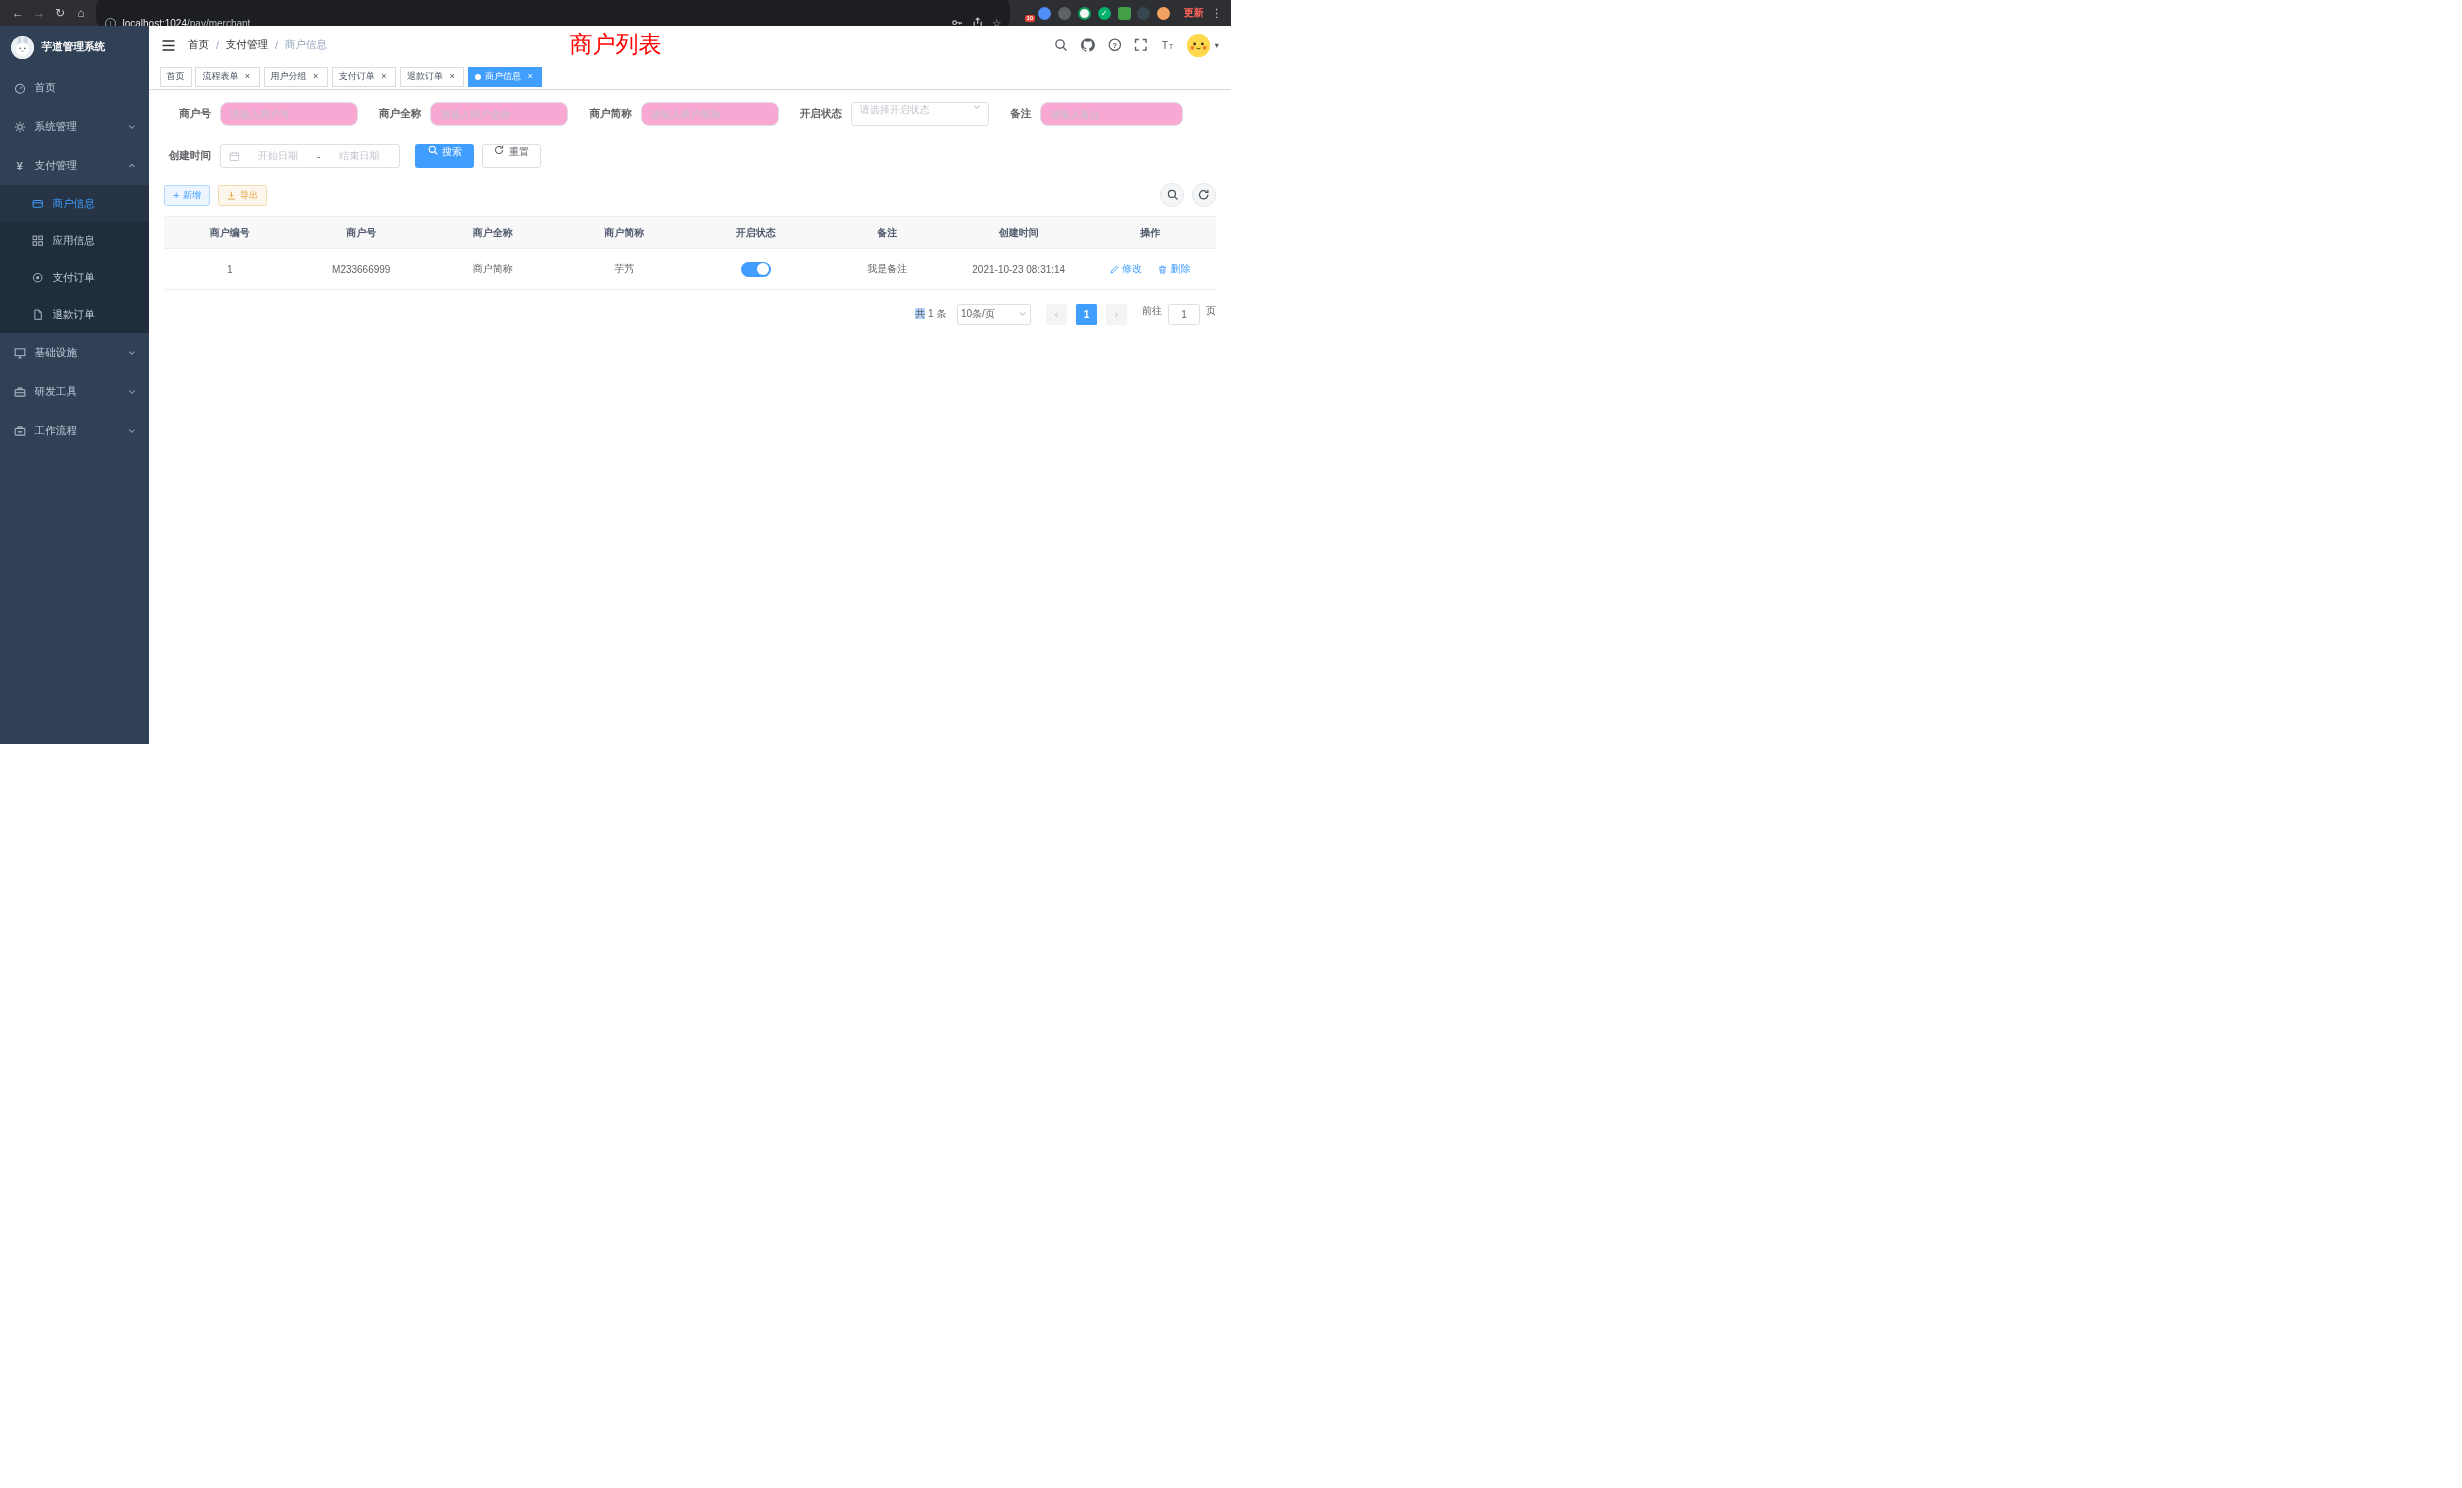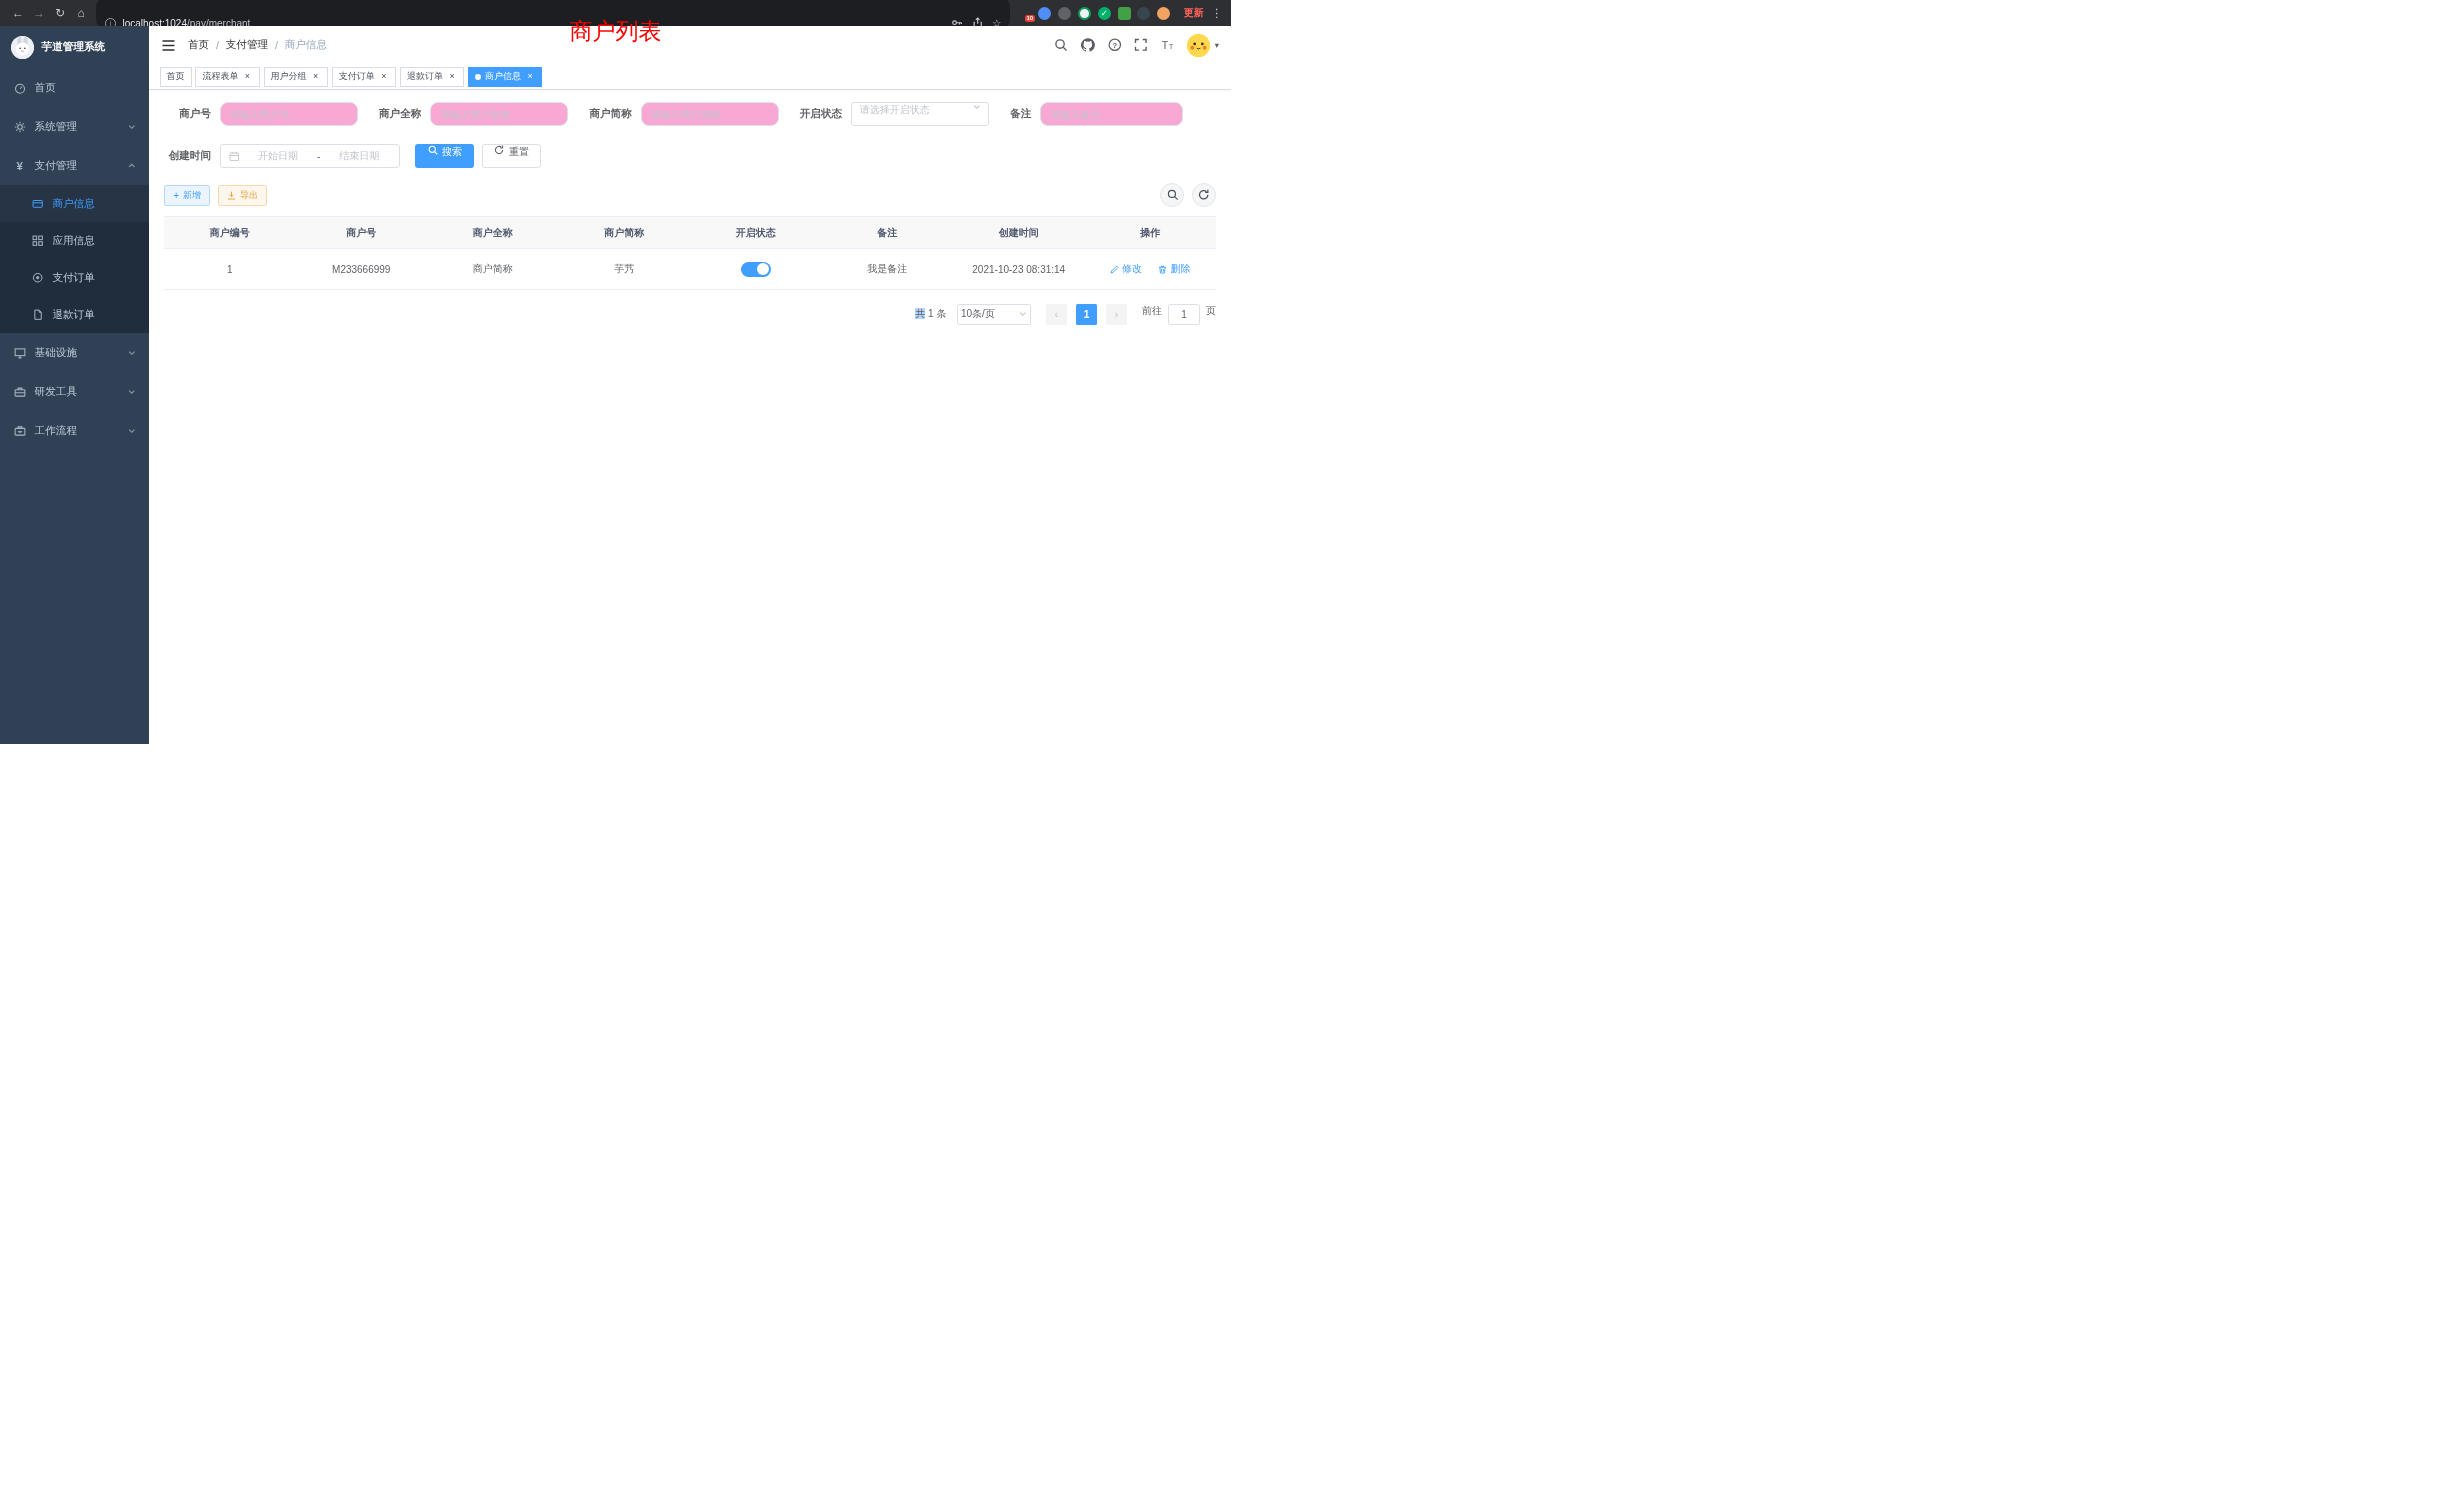--- a/index.html
+++ b/index.html
@@ -134,21 +134,21 @@
            align-items:center; justify-content:space-between; padding:0 3px; cursor:pointer; margin-right:15px; }
   .psize .chev { color:#c0c4cc; }
   .pbtn { min-width:21px; height:21px; background:#f4f4f5; border-radius:1.5px; display:flex;
           align-items:center; justify-content:center; color:#c0c4cc; font-size:11.4px; cursor:pointer;
           margin-right:9px; }
   .pbtn.cur { background:#409eff; color:#fff; font-size:10px; font-weight:700; }
   .goto { display:flex; align-items:flex-start; gap:6px; margin-left:15px; }
   .goto input { width:32px; height:21px; border:0.8px solid #dcdfe6; border-radius:2.3px; text-align:center;
                 font-size:10px; color:#606266; outline:none; font-family:inherit; }
 
-  .annotation { position:absolute; top:16px; left:50%; transform:translateX(-50%);
+  .annotation { position:absolute; top:29px; left:50%; transform:translateX(-50%);
                 color:#fe0000; font-size:23px; font-weight:500; z-index:20; white-space:nowrap;
                 pointer-events:none;text-align:right; }
   .chevsvg { width:7.6px; height:7.6px; }
 </style>
 </head>
 <body>
 
 <div class="browser">
   <span class="nav-ic">←</span>
   <span class="nav-ic dim">→</span>

